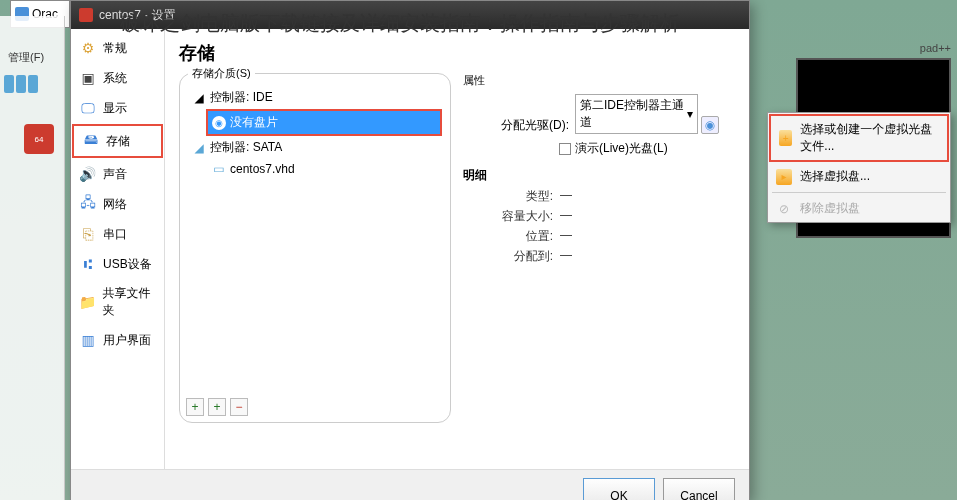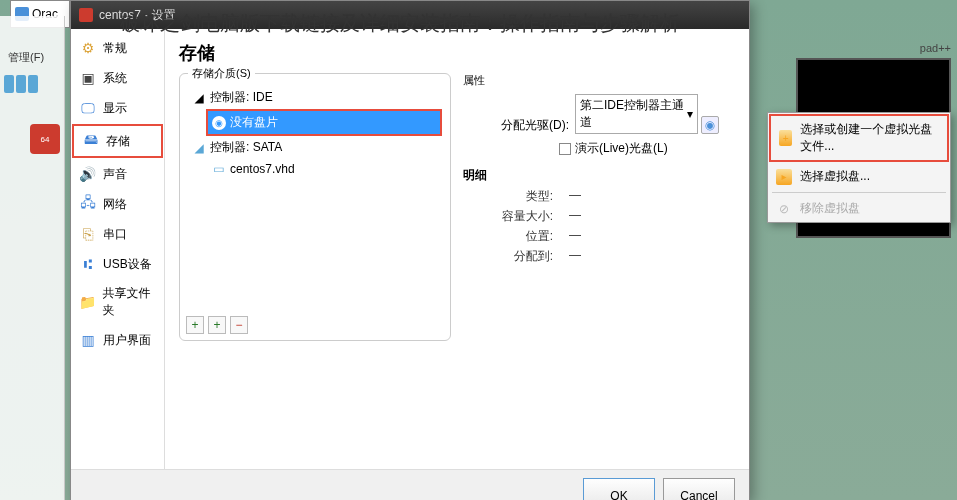--- a/index.html
+++ b/index.html
@@ -1,39 +1,39 @@
 <!DOCTYPE html>
 <html><head>
 <meta charset="utf-8">
 <style>
 *{margin:0;padding:0;box-sizing:border-box;font-family:"Microsoft YaHei","SimSun",Arial,sans-serif;font-size:12px}
 body{width:957px;height:500px;background:linear-gradient(to bottom,#7fa894,#8aab98);position:relative;overflow:hidden}
 .desktop-bar{position:absolute;top:16px;left:0;width:65px;height:500px;background:rgba(255,255,255,0.85);border-right:1px solid #ccc}
 .desktop-bar .menu-label{padding:6px 8px;color:#333;font-size:11px}
 .desktop-bar .tool-icons{display:flex;gap:2px;padding:4px}
 .desktop-bar .tool-icons span{width:10px;height:18px;background:#5aa7d6;border-radius:2px}
-.desktop-icon{position:absolute;left:30px;top:124px;width:30px;height:30px;background:#cc3b2e;border-radius:4px;display:flex;align-items:center;justify-content:center;color:#fff;font-size:8px}
+.desktop-icon{position:absolute;left:24px;top:124px;width:30px;height:30px;background:#cc3b2e;border-radius:4px;display:flex;align-items:center;justify-content:center;color:#fff;font-size:8px}
 .overlay-title{position:absolute;top:10px;left:120px;font-size:20px;color:#333;z-index:50;pointer-events:none}
 .right-label{position:absolute;top:42px;right:6px;font-size:11px;color:#444}
 .right-black{position:absolute;top:58px;right:6px;width:155px;height:180px;background:#000;border:2px solid #555}
 .parent-window{position:absolute;top:0;left:10px;width:60px;height:28px;background:#fff;border:1px solid #888;display:flex;align-items:center;gap:3px;padding:0 4px}
 .vb-cube{width:14px;height:14px;background:#4a90d9;border-radius:2px}
 .settings-window{position:absolute;left:70px;top:0;width:680px;height:500px;background:#f0f0f0;border:1px solid #888;box-shadow:4px 4px 12px rgba(0,0,0,0.3);z-index:10}
 .titlebar{height:28px;background:linear-gradient(to bottom,#444,#2a2a2a);display:flex;align-items:center;padding:0 8px;color:#ddd}
 .tb-icon{width:14px;height:14px;background:#cc3b2e;border-radius:2px;margin-right:6px}
 .content{display:flex;height:440px;background:#fff}
 .sidebar{width:94px;background:#fff;border-right:1px solid #ddd;padding-top:4px}
 .sb-item{display:flex;align-items:center;gap:6px;padding:6px 8px;cursor:pointer}
 .sb-item.selected{background:#fff;border:2px solid #e74c3c;margin:1px}
 .sb-icon{width:18px;height:18px;display:flex;align-items:center;justify-content:center;font-size:14px}
 .main{flex:1;padding:8px 14px;display:flex;flex-direction:column}
 .main-title{font-size:18px;font-weight:bold;padding:4px 0 8px}
 .panels{display:flex;gap:12px;flex:1}
 .panel{flex:1}
-.fieldset{border:1px solid #ccc;border-radius:6px;padding:8px;height:268px;position:relative}
+.fieldset{border:1px solid #ccc;border-radius:13px;padding:8px;height:350px;position:relative}
 .fs-legend{position:absolute;top:-8px;left:8px;background:#fff;padding:0 4px;font-size:11px}
 .tree{margin-top:4px}
 .tree-node{display:flex;align-items:center;gap:4px;padding:3px 4px}
 .tree-node.controller{font-weight:normal}
 .tree-node.child{margin-left:20px}
 .tree-node.selected{background:#3399ff;color:#fff;border:2px solid #e74c3c;margin-left:18px}
 .tn-icon{width:14px;height:14px;display:flex;align-items:center;justify-content:center}
 .tn-icon.disc-sel{border-radius:50%;background:#fff;color:#3399ff;font-size:9px}
 .tn-icon.sata{color:#5aa7d6}
 .tn-icon.drive{color:#5aa7d6}
@@ -42,21 +42,21 @@
 .tb-btn.remove{color:#c0392b}
 .attr-row{display:flex;align-items:flex-end;margin:6px 16px}
 .attr-label{width:90px;text-align:right;margin-right:6px}
 .attr-select{flex:1;border:1px solid #aaa;padding:2px 4px;background:#fff;display:flex;justify-content:space-between;align-items:center;cursor:pointer}
 .attr-cd{width:18px;height:18px;border:1px solid #aaa;border-radius:2px;margin-left:3px;background:#eef;display:flex;align-items:center;justify-content:center;cursor:pointer}
 .checkbox-row{margin-left:96px;display:flex;align-items:center;gap:4px}
 .chk{width:12px;height:12px;border:1px solid #888;background:#fff}
 .detail-section{margin-top:10px}
 .detail-label{font-weight:bold;margin-bottom:4px}
 .detail-row{display:flex;margin:3px 0}
-.detail-key{width:90px;text-align:right;margin-right:16px;color:#333}
+.detail-key{width:90px;text-align:right;margin-right:7px;color:#333}
 .detail-val{color:#333}
 .buttons{display:flex;justify-content:flex-end;gap:8px;padding:8px 14px;border-top:1px solid #ddd;background:#f0f0f0}
 .btn{min-width:72px;padding:10px 12px;border:1px solid #999;background:linear-gradient(to bottom,#fefefe,#e4e4e4);cursor:pointer;text-align:center}
 .btn.primary{border:1px solid #5a9bd5}
 .context-menu{position:absolute;left:767px;top:112px;width:184px;background:#f4f4f4;border:1px solid #999;box-shadow:3px 3px 8px rgba(0,0,0,0.3);z-index:30}
 .cm-item{display:flex;align-items:center;gap:8px;padding:5px 8px;cursor:pointer}
 .cm-item.highlighted{border:2px solid #e74c3c;margin:1px}
 .cm-item.disabled{color:#aaa;cursor:default}
 .cm-sep{height:1px;background:#ccc;margin:2px 4px}
 .cm-icon{width:16px;height:16px;display:flex;align-items:center;justify-content:center}

